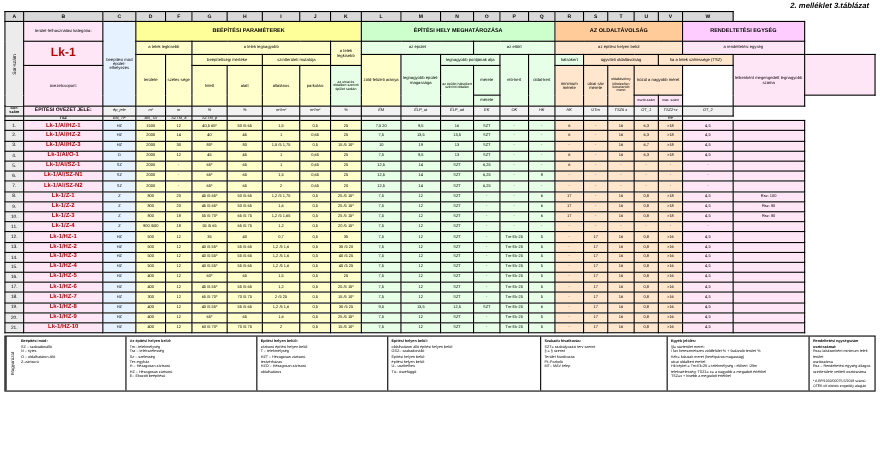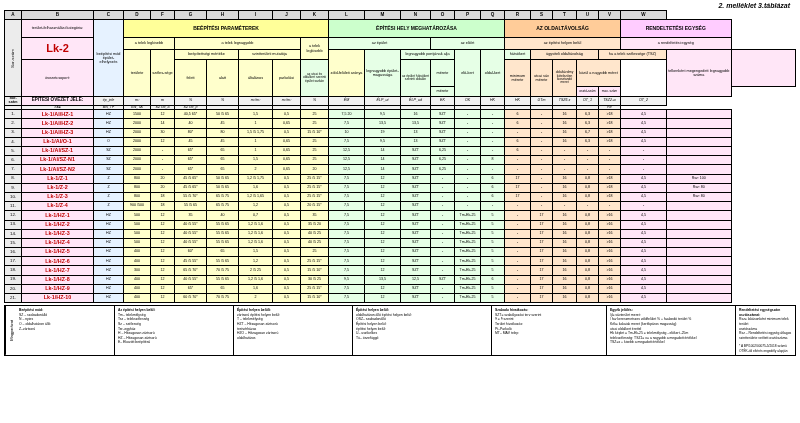--- a/index.html
+++ b/index.html
@@ -100,21 +100,21 @@
       <td rowspan="5" class="g-gray rowsn vert">Sor-szám</td>
       <td class="g-ltpink hdrcell" style="height:17px">terület-felhasználási kategória:</td>
       <td rowspan="5" class="g-ltblue hdrcell">beépítési mód épület-elhelyezés</td>
       <td colspan="7" class="grp g-yellow">BEÉPÍTÉSI PARAMÉTEREK</td>
       <td colspan="6" class="grp g-green">ÉPÍTÉSI HELY MEGHATÁROZÁSA</td>
       <td colspan="5" class="grp g-orange">AZ OLDALTÁVOLSÁG</td>
       <td colspan="2" class="grp g-pink">RENDELTETÉSI EGYSÉG</td>
     </tr>
 
     <tr>
-      <td rowspan="2" class="g-ltpink"><span class="lk1">Lk-2</span></td>
+      <td rowspan="2" class="g-ltpink"><span class="lk1">Lk-1</span></td>
       <td colspan="2" class="g-ltyellow hdrcell" style="height:11px">a telek legkisebb</td>
       <td colspan="4" class="g-ltyellow hdrcell">a telek legnagyobb</td>
       <td rowspan="2" class="g-ltyellow hdrcell">a telek legkisebb</td>
       <td colspan="3" class="g-ltgreen hdrcell">az épület</td>
       <td colspan="3" class="g-ltgreen hdrcell">az előírt</td>
       <td colspan="5" class="g-ltorange hdrcell">az építési helyen belül</td>
       <td colspan="2" class="g-ltpink hdrcell">a rendeltetési egység</td>
     </tr>
 
     <tr>

